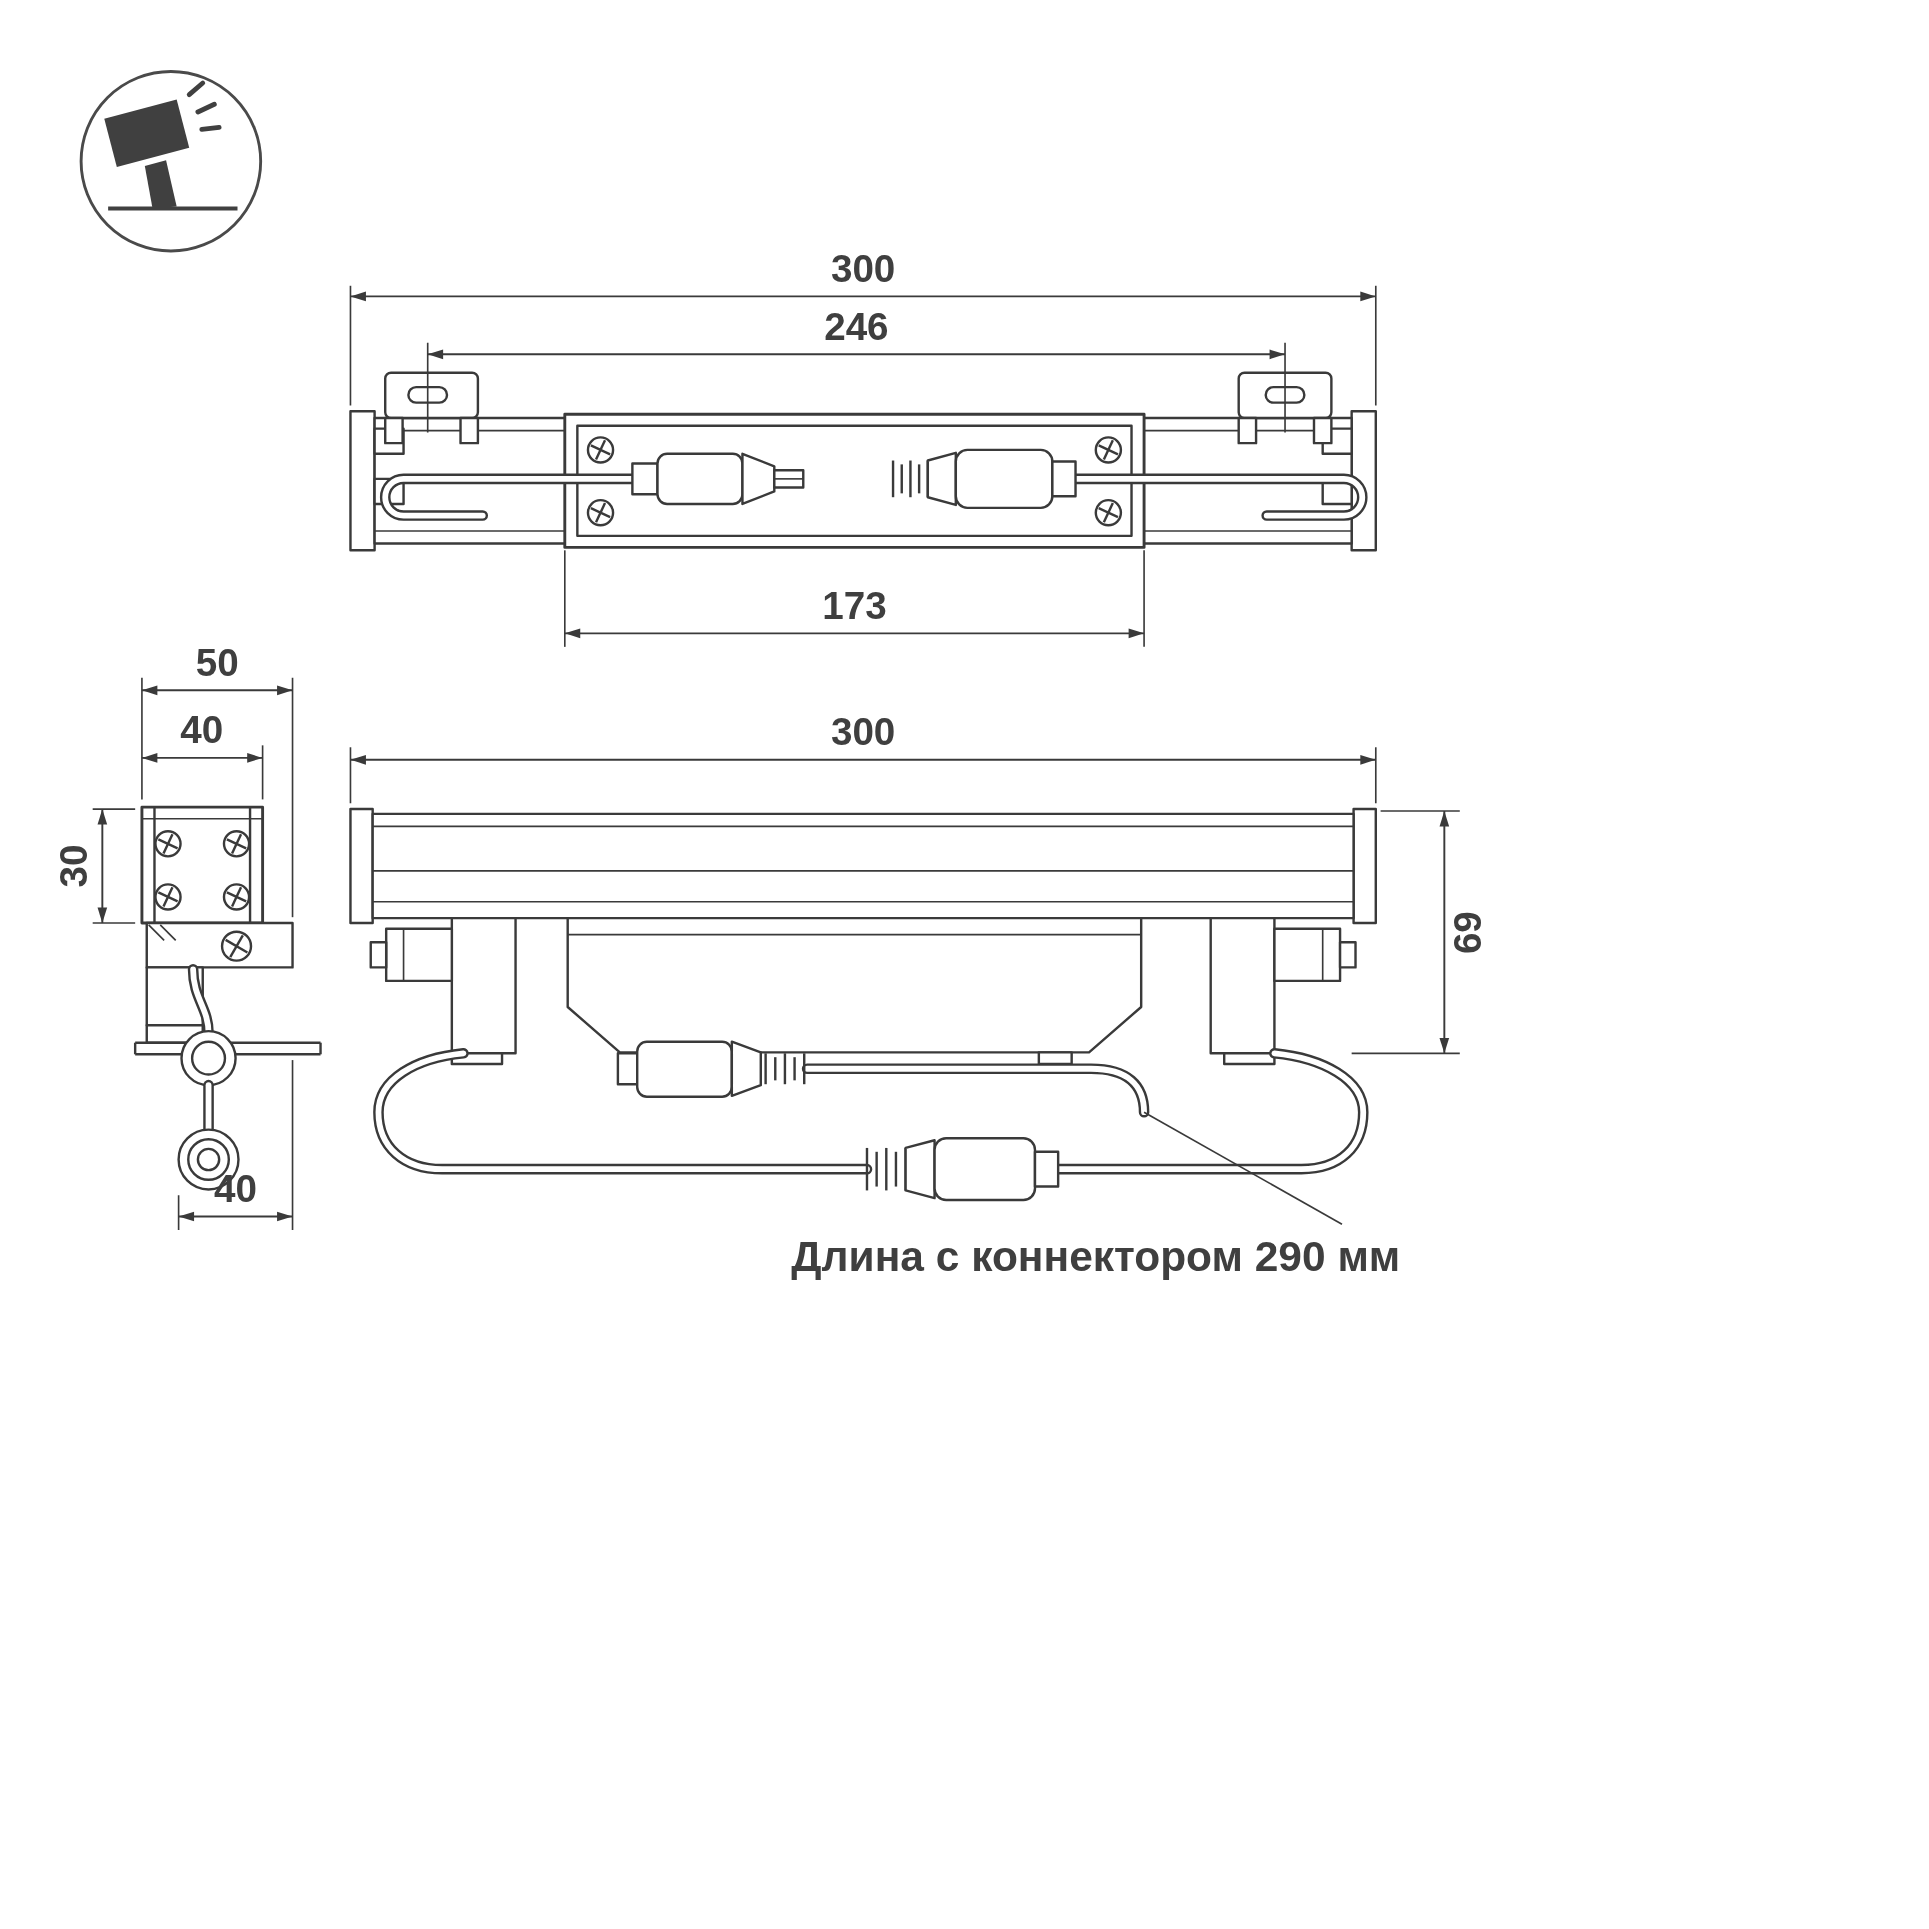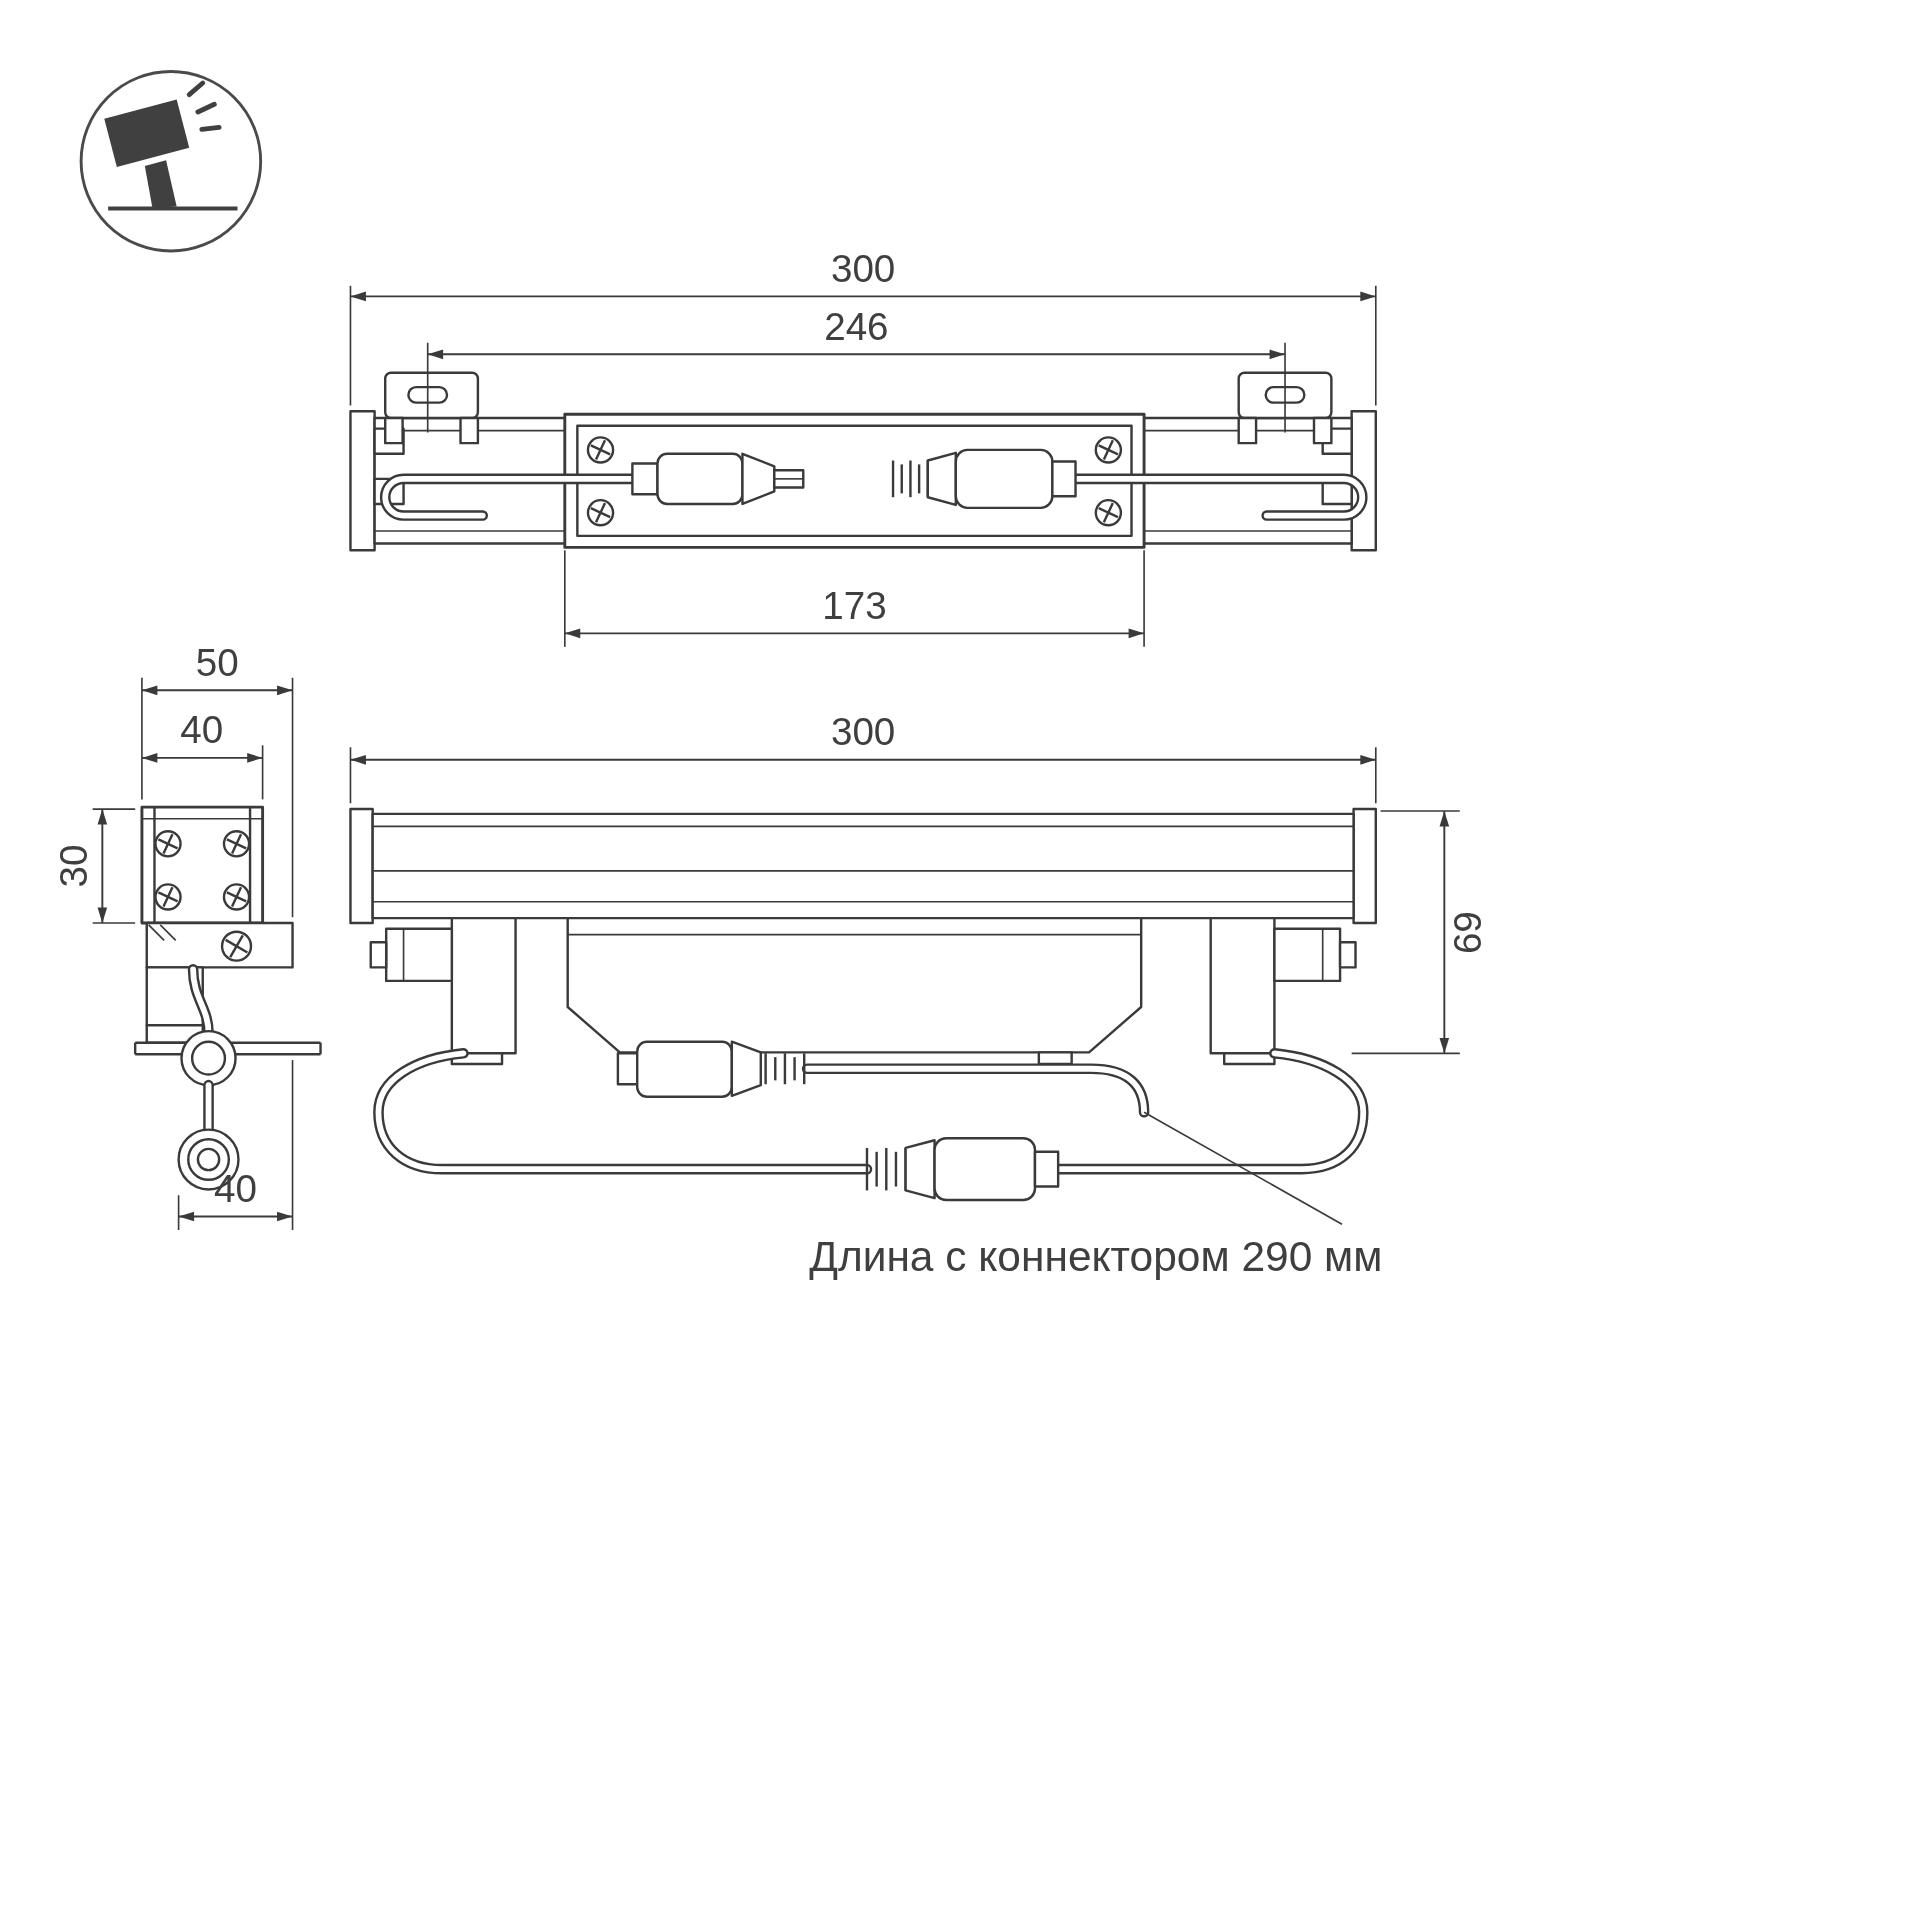--- a/index.html
+++ b/index.html
@@ -1,16 +1,16 @@
 <!DOCTYPE html>
 <html><head>
 <meta charset="utf-8">
 <style>
   html,body{margin:0;padding:0;background:#ffffff;}
-  .canvas{width:1929px;height:1929px;position:relative;background:#ffffff;overflow:hidden;}
+  .canvas{width:1929px;height:1929px;position:relative;background:#ffffff;overflow:hidden;font-weight:bold;}
   .canvas svg{position:absolute;left:0;top:0;}
   .ln{fill:none;stroke:#3a3a3a;stroke-width:2.5;stroke-linejoin:round;}
   .lnf{fill:#ffffff;stroke:#3a3a3a;stroke-width:2.5;stroke-linejoin:round;}
   .thin{stroke-width:1.7;}
   .thick{stroke-width:3;}
   .co{fill:none;stroke:#3a3a3a;stroke-width:11;stroke-linecap:round;}
   .ci{fill:none;stroke:#ffffff;stroke-width:6;stroke-linecap:round;}
   .ext{stroke:#3a3a3a;stroke-width:1.7;fill:none;}
   .dln{stroke:#3a3a3a;stroke-width:2;fill:none;}
   .dtx{font-family:"Liberation Sans","DejaVu Sans",sans-serif;font-size:40px;fill:#3f3f3f;text-anchor:middle;}

